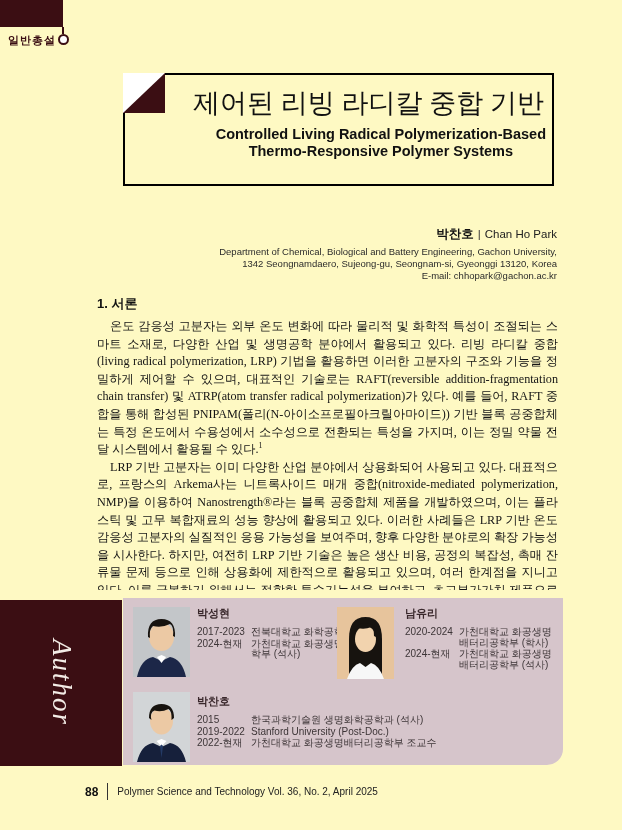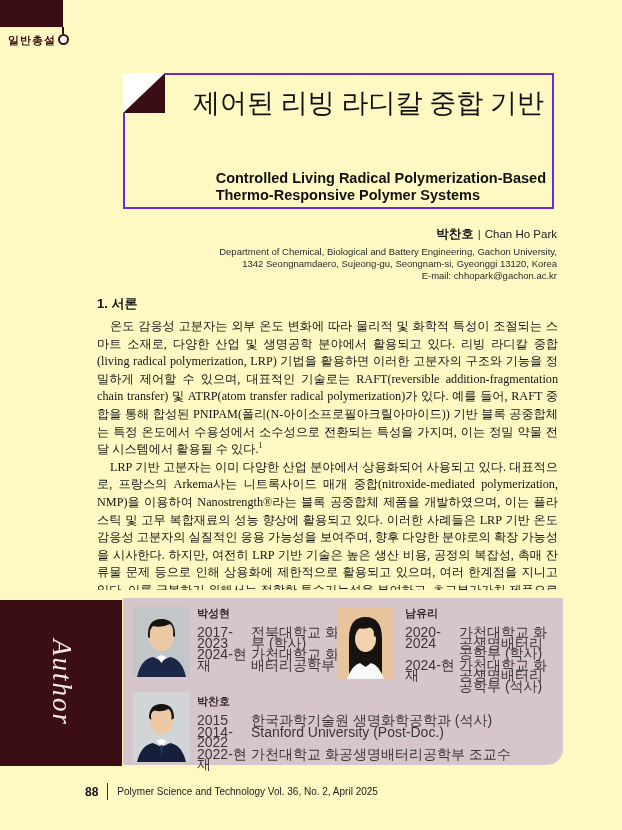--- a/index.html
+++ b/index.html
@@ -11,28 +11,28 @@
   }
   
   .corner-block { position:absolute; left:0; top:0; width:63px; height:27px; background:#3b0e13; }
   .corner-line  { position:absolute; left:62px; top:27px; width:2px; height:7px; background:#3b0e13; }
   .corner-dot   { position:absolute; left:58px; top:34px; width:11px; height:11px;
                   border:2.5px solid #3b0e13; border-radius:50%; background:#fff; }
   .category-label { position:absolute; left:0; top:33px; width:56px; text-align:right;
                   font-size:11px; font-weight:bold; color:#3b0e13; letter-spacing:1px; }
 
   
-  .title-box { position:absolute; left:123px; top:73px; width:431px; height:136px;
-               border:2px solid #6d28d9; }
+  .title-box { position:absolute; left:123px; top:73px; width:431px; height:113px;
+               border:2px solid #000000; }
   .fold-mask { position:absolute; left:-2px; top:-2px; width:42px; height:40px; background:#ffffff; }
   .fold-tri  { position:absolute; left:0; top:0; width:100%; height:100%;
                background:#3b0e13; clip-path:polygon(100% 0, 0 100%, 100% 100%); }
   .title-kr  { position:absolute; right:8px; top:9px; text-align:right;
                font-family:"Liberation Serif", serif; font-size:27px; line-height:38px; color:#111; }
-  .title-en  { position:absolute; right:6px; bottom:3px; text-align:left;
+  .title-en  { position:absolute; right:6px; bottom:24px; text-align:center;
                font-size:14.5px; line-height:17px; font-weight:bold; color:#111; }
 
   
   .author-line { position:absolute; right:65px; top:226px; font-size:11.5px; color:#222; }
   .author-line .kr { font-weight:bold; font-size:12.5px; color:#111; }
   .author-line .sep { margin:0 4px; color:#333; }
   .affiliation { position:absolute; right:65px; top:246px; text-align:right;
                  font-size:9.5px; line-height:11.8px; color:#2b2b2b; }
 
   
@@ -48,21 +48,21 @@
                   background:#d6c5cb; border-bottom-right-radius:16px; }
   .author-strip { position:absolute; left:0; top:600px; width:122px; height:166px; background:#3b0e13;
                   display:flex; align-items:center; justify-content:center; }
   .vertical-label { writing-mode:vertical-rl; font-family:"Liberation Serif", serif;
                   font-style:italic; font-size:27px; color:#f3ece6; letter-spacing:2px; }
 
   .photo { position:absolute; width:57px; overflow:hidden; }
   .photo svg { display:block; }
   .entry-text { position:absolute; }
   .entry-name { font-size:11px; font-weight:bold; color:#3a282c; margin-bottom:6px; }
-  .career-row { display:flex; font-size:14px; line-height:10.5px; color:#3d3537; margin-bottom:1px; }
+  .career-row { display:flex; font-size:10px; line-height:10.5px; color:#3d3537; margin-bottom:1px; }
   .career-row .period { width:54px; flex-shrink:0; }
   .career-row .desc   { flex:1; }
 
   
   .footer { position:absolute; left:85px; top:783px; display:flex; align-items:center; }
   .footer .pnum { font-size:12px; font-weight:bold; color:#111; }
   .footer .fsep { width:1px; height:17px; background:#333; margin:0 9px; }
   .footer .fjournal { font-size:10px; color:#222; }
 </style>
 </head>
@@ -158,21 +158,21 @@
         <path d="M27 54 l1.5 -1.5 l1.5 1.5 l-1.5 12 Z" fill="#243a66"></path>
       </svg>
     </div>
     <div class="entry-text" style="left:74px; top:96px; width:330px;">
       <div class="entry-name">박찬호</div>
       <div class="career-row">
         <span class="period">2015</span>
         <span class="desc">한국과학기술원 생명화학공학과 (석사)</span>
       </div>
       <div class="career-row">
-        <span class="period">2014-2022</span>
+        <span class="period">2019-2022</span>
         <span class="desc">Stanford University (Post-Doc.)</span>
       </div>
       <div class="career-row">
         <span class="period">2022-현재</span>
         <span class="desc">가천대학교 화공생명배터리공학부 조교수</span>
       </div>
     </div>
   </div>
 
   <div class="author-strip">

